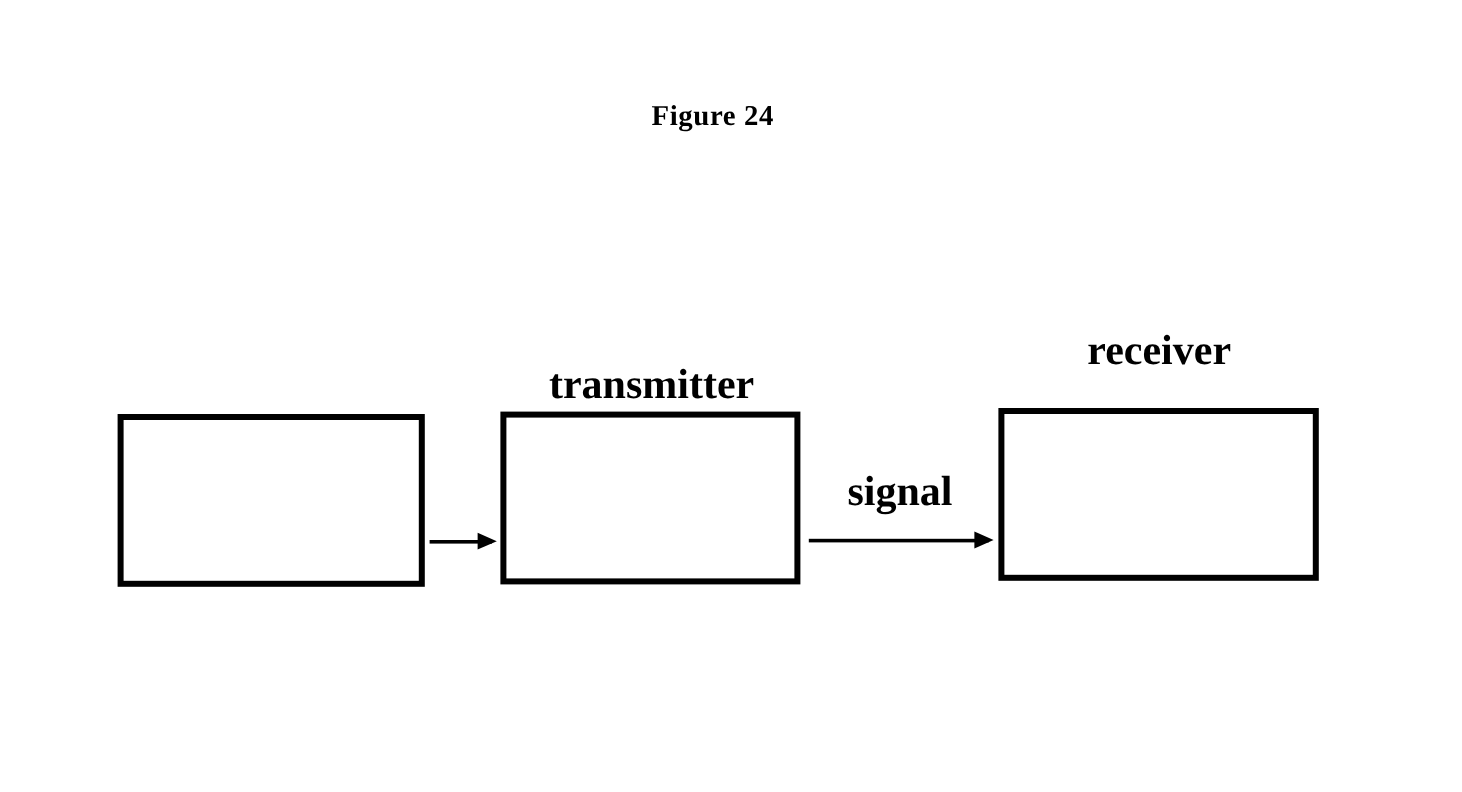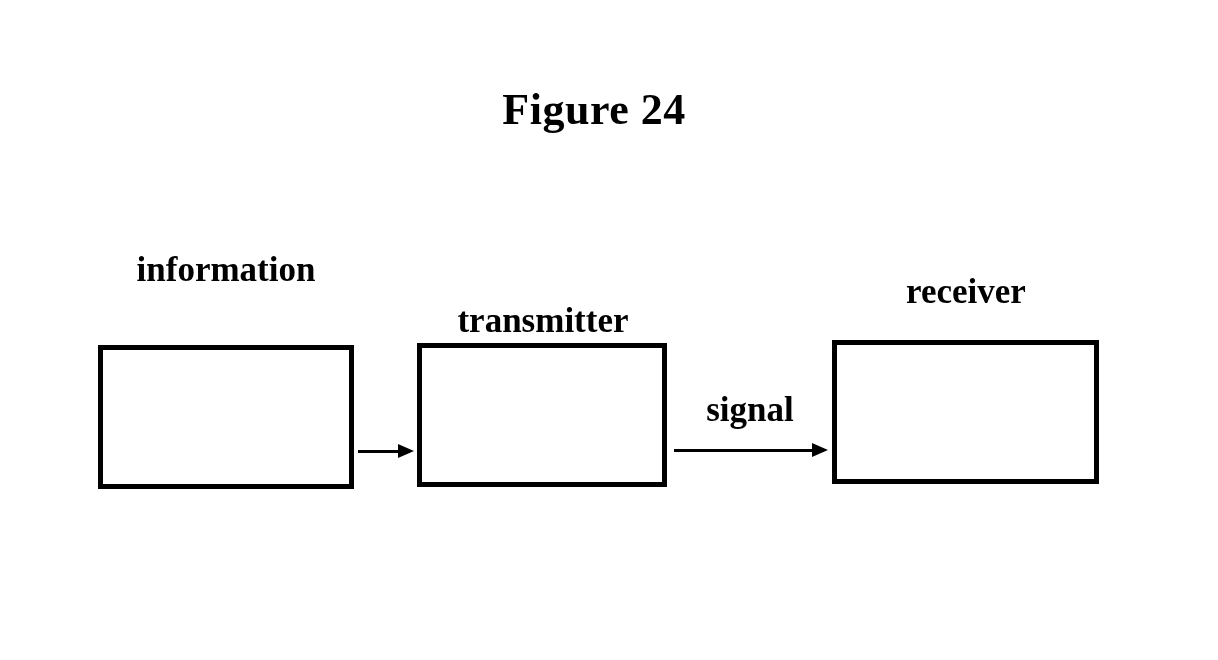--- a/index.html
+++ b/index.html
@@ -15,21 +15,21 @@
       font-family: "DejaVu Serif", "Liberation Serif", serif;
       color: #000000;
     }
     .title {
       position: absolute;
       left: 0;
       width: 1188px;
       top: 84px;
       text-align: center;
       font-weight: bold;
-      font-size: 44px;
+      font-size: 24px;
       letter-spacing: 0.5px;
       font-family: "Liberation Serif", "DejaVu Serif", serif;
     }
     .label {
       position: absolute;
       text-align: center;
       font-weight: bold;
       font-size: 35px;
       line-height: 40px;
       font-family: "Liberation Serif", "DejaVu Serif", serif;
@@ -55,21 +55,20 @@
       border-bottom: 7px solid transparent;
       border-left: 16px solid #000000;
     }
   </style>
 </head>
 <body>
 
 <div class="title">Figure 24</div>
 
 <div class="label" style="left:100px; top:250px; width:252px;">
-  <div>information</div>
 </div>
 <div class="box" style="left:98px; top:345px; width:256px; height:144px;"></div>
 
 <div class="arrow" style="left:358px; top:450px; width:52px;">
   <div class="head"></div>
 </div>
 
 <div class="label" style="left:418px; top:301px; width:250px;">transmitter</div>
 <div class="box" style="left:417px; top:343px; width:250px; height:144px;"></div>
 

